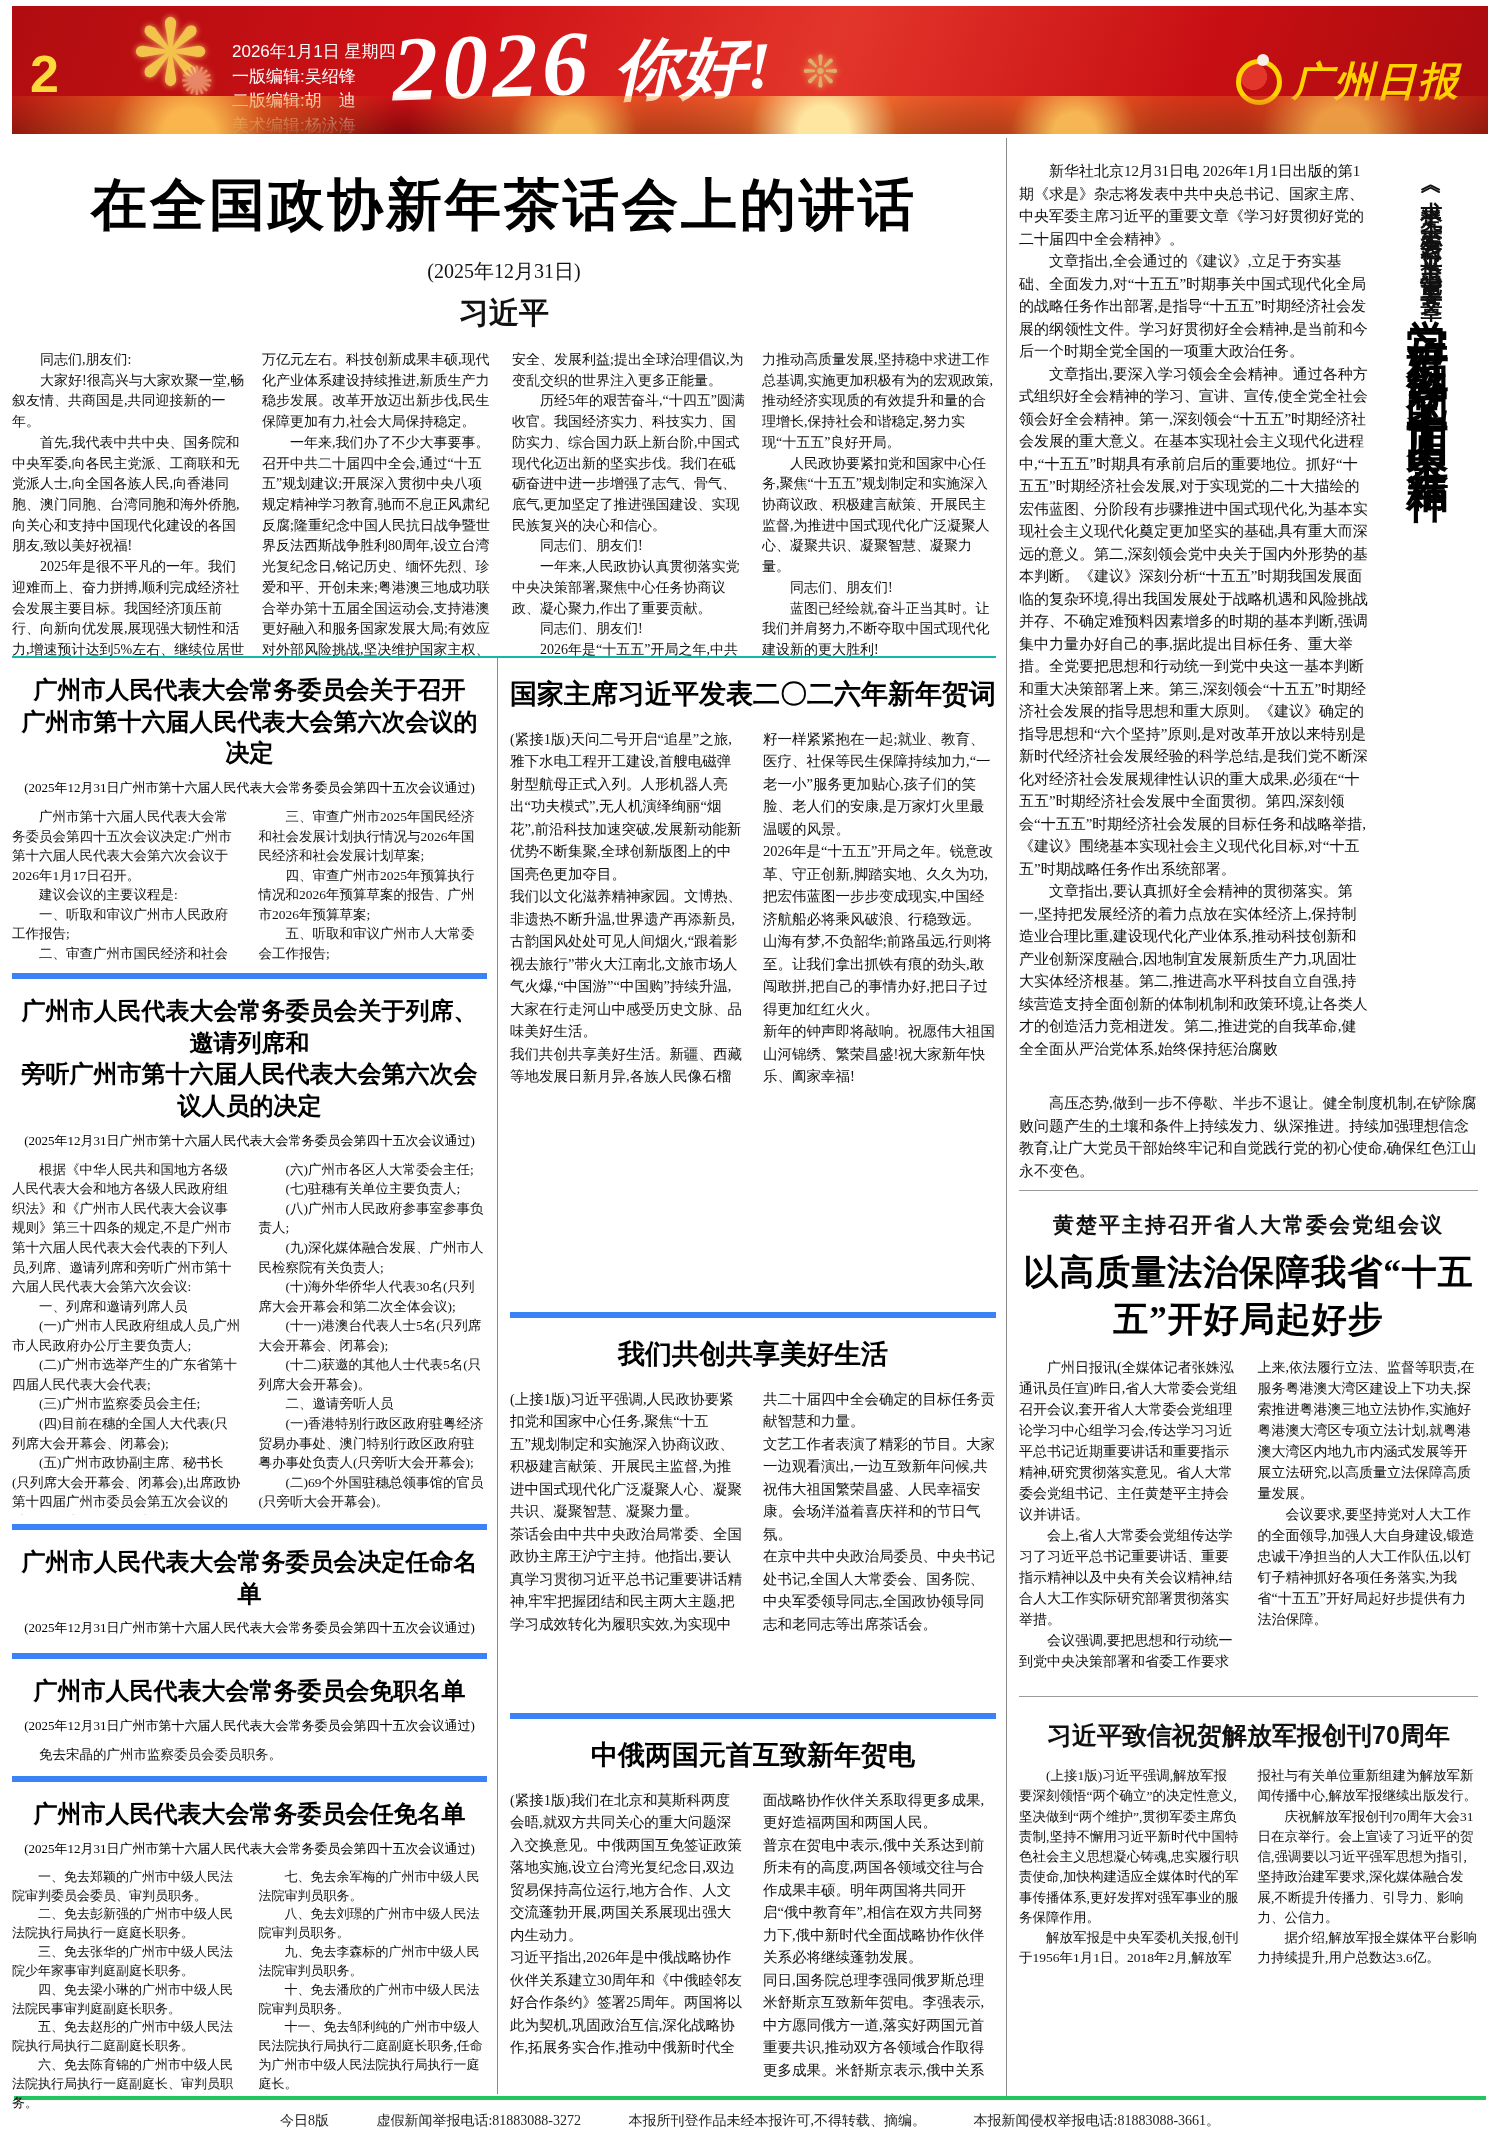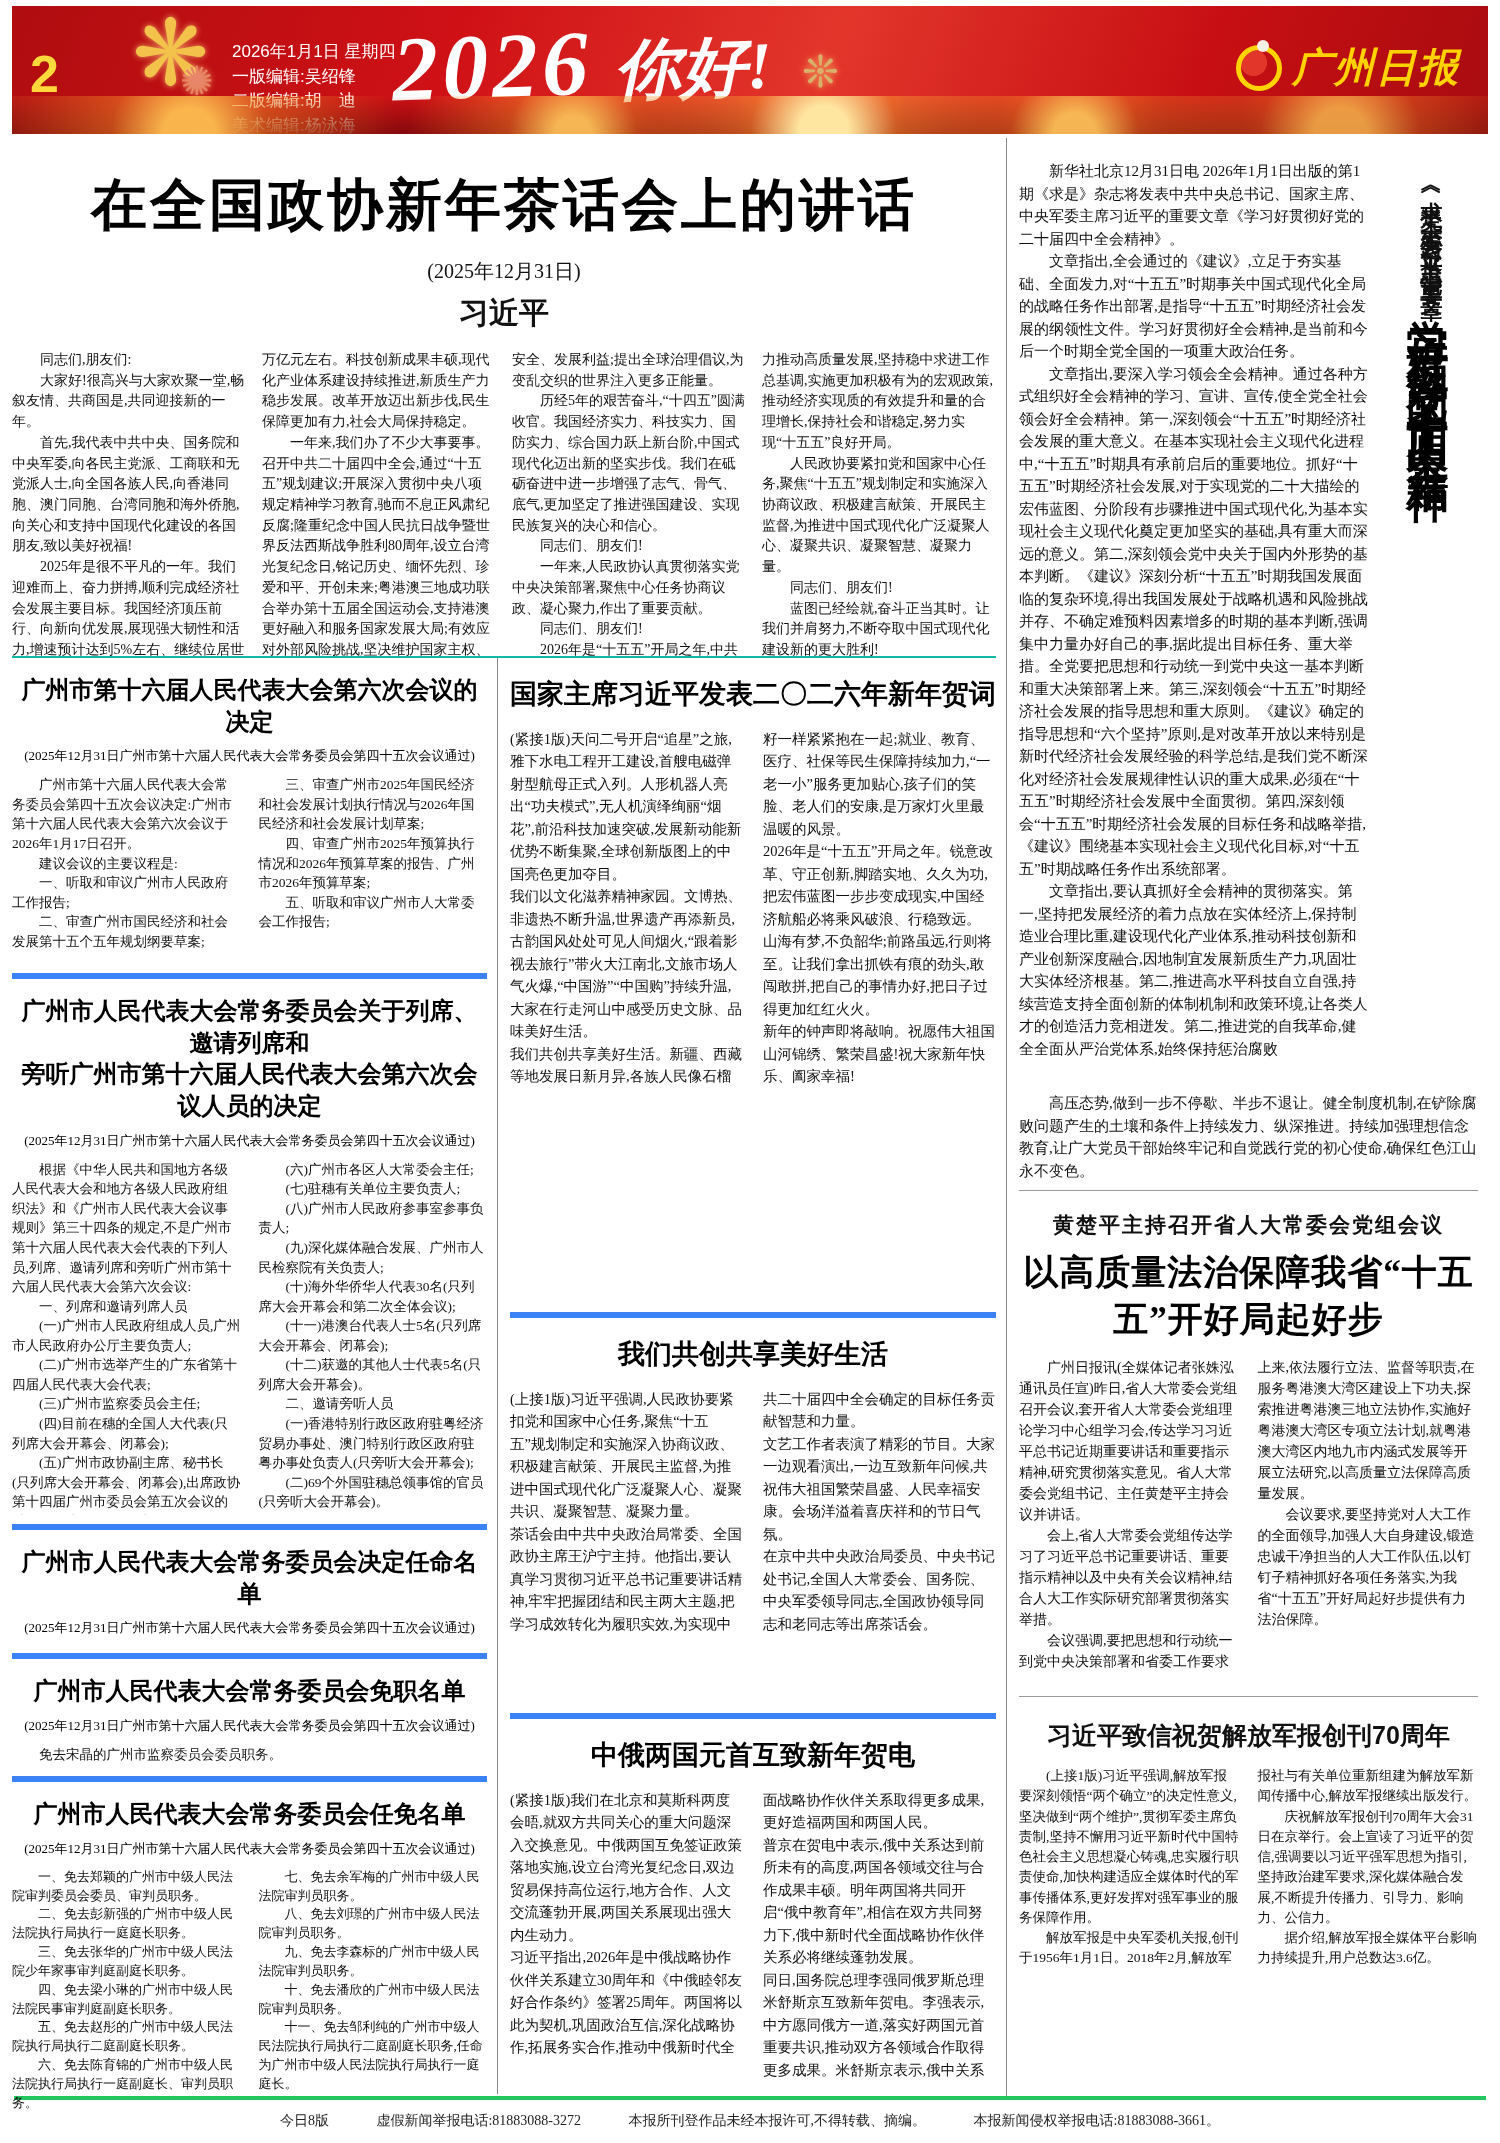--- a/index.html
+++ b/index.html
@@ -24,21 +24,21 @@
   .fw { position:absolute; color:#f2c24a; text-shadow:0 0 6px rgba(255,210,120,.8); }
   .fw1 { left:120px; top:-6px; font-size:92px; }
   .fw2 { left:168px; top:52px; font-size:40px; color:#e8866a; }
   .fw3 { left:790px; top:40px; font-size:44px; color:#d9b06a; }
   .date-block { position:absolute; left:220px; top:34px; color:#fff;
     font-family:Liberation Sans, sans-serif; font-size:17px; line-height:1.45; }
   .slogan { position:absolute; left:380px; top:4px; color:#fff; white-space:nowrap;
     font-style:italic; font-weight:bold; transform:rotate(-2deg); }
   .slogan .y { font-size:92px; letter-spacing:4px; }
   .slogan .g { font-size:66px; margin-left:18px; }
-  .masthead { position:absolute; right:28px; top:34px; display:flex; align-items:center; }
+  .masthead { position:absolute; right:28px; top:48px; display:flex; align-items:center; }
   .logo-mark { width:46px; height:46px; border-radius:50%; border:5px solid #ffd200;
     position:relative; margin-right:10px; background:radial-gradient(circle at 35% 35%, #e3362b 0 40%, transparent 41%); }
   .logo-mark::after { content:""; position:absolute; left:16px; top:-10px; width:12px; height:12px;
     border-radius:50%; background:#f5f0e6; }
   .masthead-text { color:#ffd200; font-size:40px; font-weight:bold; font-style:italic; letter-spacing:2px; }
 
   
   .content { display:flex; margin:4px 12px 0; height:1958px; }
   .leftzone { width:994px; padding-right:10px; }
   .rightzone { width:472px; border-left:1px solid #8a8a8a; padding-left:12px; }
@@ -161,20 +161,21 @@
           <p>同志们、朋友们!</p>
           <p>蓝图已经绘就,奋斗正当其时。让我们并肩努力,不断夺取中国式现代化建设新的更大胜利!</p>
         </div>
     </div>
 
     <div class="lower">
 
       <div class="subleft">
         <div class="sec sec-convene">
           <div class="sec-title">
+            <div>广州市人民代表大会常务委员会关于召开</div>
             <div>广州市第十六届人民代表大会第六次会议的决定</div>
           </div>
           <div class="dateline">(2025年12月31日广州市第十六届人民代表大会常务委员会第四十五次会议通过)</div>
           <div class="cols">
               <p>广州市第十六届人民代表大会常务委员会第四十五次会议决定:广州市第十六届人民代表大会第六次会议于2026年1月17日召开。</p>
               <p>建议会议的主要议程是:</p>
               <p>一、听取和审议广州市人民政府工作报告;</p>
               <p>二、审查广州市国民经济和社会发展第十五个五年规划纲要草案;</p>
               <p>三、审查广州市2025年国民经济和社会发展计划执行情况与2026年国民经济和社会发展计划草案;</p>
               <p>四、审查广州市2025年预算执行情况和2026年预算草案的报告、广州市2026年预算草案;</p>

